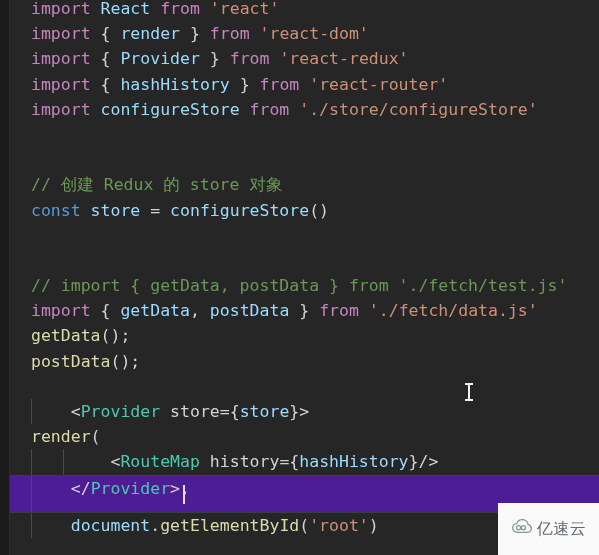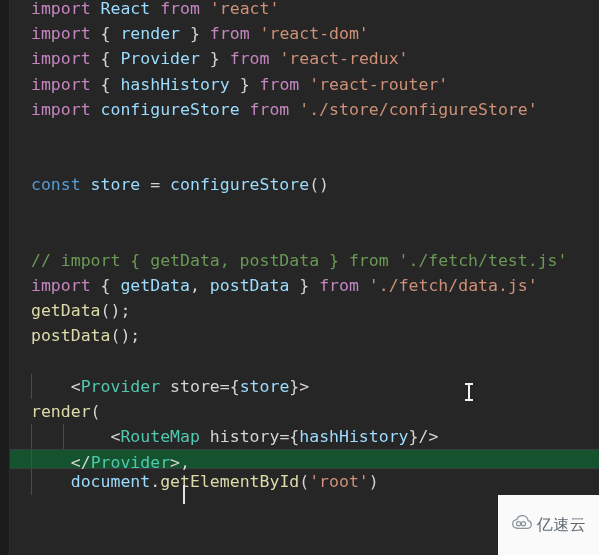--- a/index.html
+++ b/index.html
@@ -43,24 +43,24 @@
     position: relative;
     height: 25.2px;
     line-height: 25.2px;
     font-size: 16.5px;
     letter-spacing: 0px;
     white-space: pre;
     padding-left: 21px;
     color: #d4d4d4;
   }
   .code-line.is-current {
-    background: #14532d;
+    background: #4c1d95;
     border-top: 1px solid #3a3d3f;
     border-bottom: 1px solid #3a3d3f;
-    height: 20px;
+    height: 38px;
   }
 
   
   .indent-guide {
     position: absolute;
     top: 0;
     width: 1px;
     height: 100%;
     background: #4b4b4b;
   }
@@ -106,21 +106,21 @@
     width: 8px; height: 1.5px;
     background: #f2f2f2;
   }
   #mouse-cursor .ib-top { top: 1px; }
   #mouse-cursor .ib-bot { top: 17px; }
 
   
   #watermark {
     position: absolute;
     right: 0; bottom: 0;
-    width: 101px; height: 60px;
+    width: 101px; height: 52px;
     background: #fafafa;
     display: flex;
     align-items: center;
     justify-content: center;
     gap: 4px;
   }
   #watermark .wm-text {
     font-family: "DejaVu Sans", "Liberation Sans", sans-serif;
     font-size: 16px;
     color: #5f6a72;
@@ -140,20 +140,21 @@
 
   <div id="code-surface">
     <div id="line-stack">
         <div class="code-line"><span class="t-kw">import</span><span class="t-plain"> </span><span class="t-ident">React</span><span class="t-plain"> </span><span class="t-kw">from</span><span class="t-plain"> </span><span class="t-str">'react'</span></div>
         <div class="code-line"><span class="t-kw">import</span><span class="t-punc"> { </span><span class="t-ident">render</span><span class="t-punc"> } </span><span class="t-kw">from</span><span class="t-plain"> </span><span class="t-str">'react-dom'</span></div>
         <div class="code-line"><span class="t-kw">import</span><span class="t-punc"> { </span><span class="t-ident">Provider</span><span class="t-punc"> } </span><span class="t-kw">from</span><span class="t-plain"> </span><span class="t-str">'react-redux'</span></div>
         <div class="code-line"><span class="t-kw">import</span><span class="t-punc"> { </span><span class="t-ident">hashHistory</span><span class="t-punc"> } </span><span class="t-kw">from</span><span class="t-plain"> </span><span class="t-str">'react-router'</span></div>
         <div class="code-line"><span class="t-kw">import</span><span class="t-plain"> </span><span class="t-ident">configureStore</span><span class="t-plain"> </span><span class="t-kw">from</span><span class="t-plain"> </span><span class="t-str">'./store/configureStore'</span></div>
         <div class="code-line">&nbsp;</div>
         <div class="code-line">&nbsp;</div>
+        <div class="code-line"><span class="t-cmt">// 创建 Redux 的 store 对象</span></div>
         <div class="code-line"><span class="t-kw2">const</span><span class="t-plain"> </span><span class="t-ident">store</span><span class="t-op"> = </span><span class="t-ident">configureStore</span><span class="t-punc">()</span></div>
         <div class="code-line">&nbsp;</div>
         <div class="code-line">&nbsp;</div>
         <div class="code-line"><span class="t-cmt">// import { getData, postData } from './fetch/test.js'</span></div>
         <div class="code-line"><span class="t-kw">import</span><span class="t-punc"> { </span><span class="t-ident">getData</span><span class="t-punc">, </span><span class="t-ident">postData</span><span class="t-punc"> } </span><span class="t-kw">from</span><span class="t-plain"> </span><span class="t-str">'./fetch/data.js'</span></div>
         <div class="code-line"><span class="t-fn">getData</span><span class="t-punc">();</span></div>
         <div class="code-line"><span class="t-fn">postData</span><span class="t-punc">();</span></div>
         <div class="code-line">&nbsp;</div>
         <div class="code-line"><div class="indent-guide ig-1"></div><span class="t-plain">    </span><span class="t-punc">&lt;</span><span class="t-cls">Provider</span><span class="t-plain"> </span><span class="t-plain">store</span><span class="t-punc">={</span><span class="t-ident">store</span><span class="t-punc">}&gt;</span></div>
         <div class="code-line"><span class="t-fn">render</span><span class="t-punc">(</span></div>

